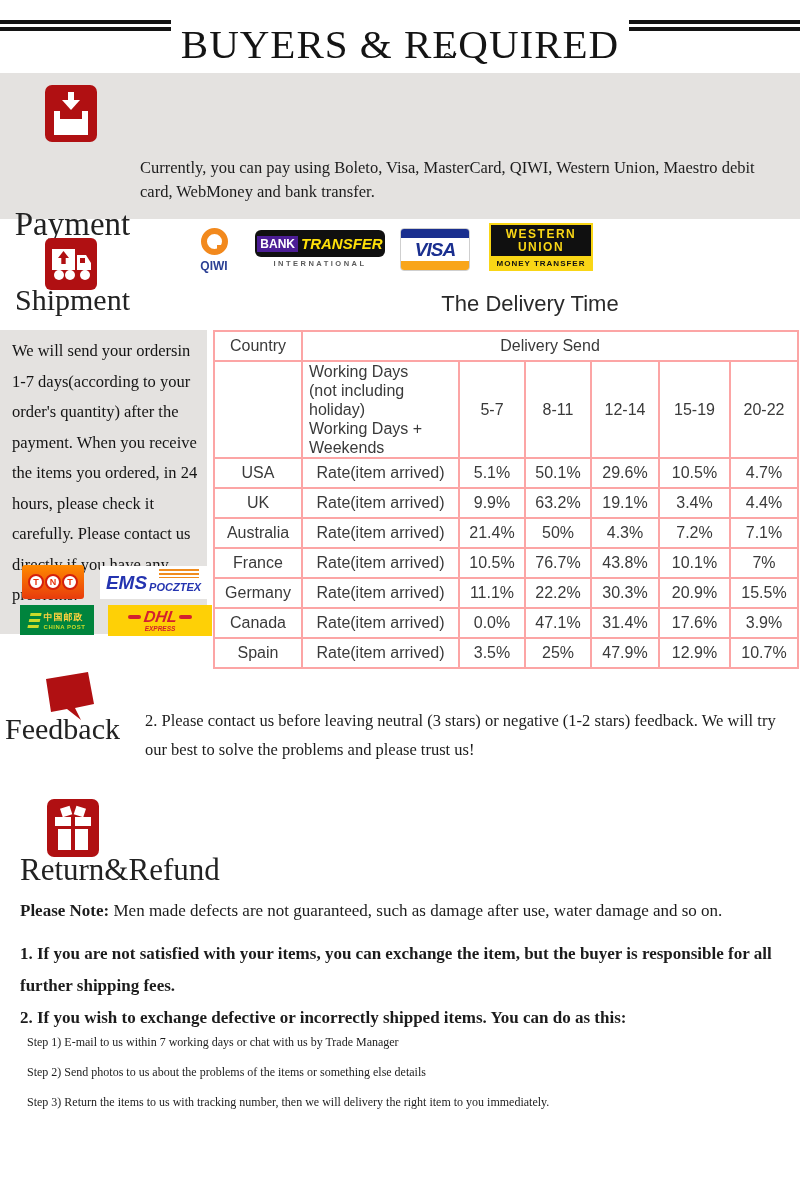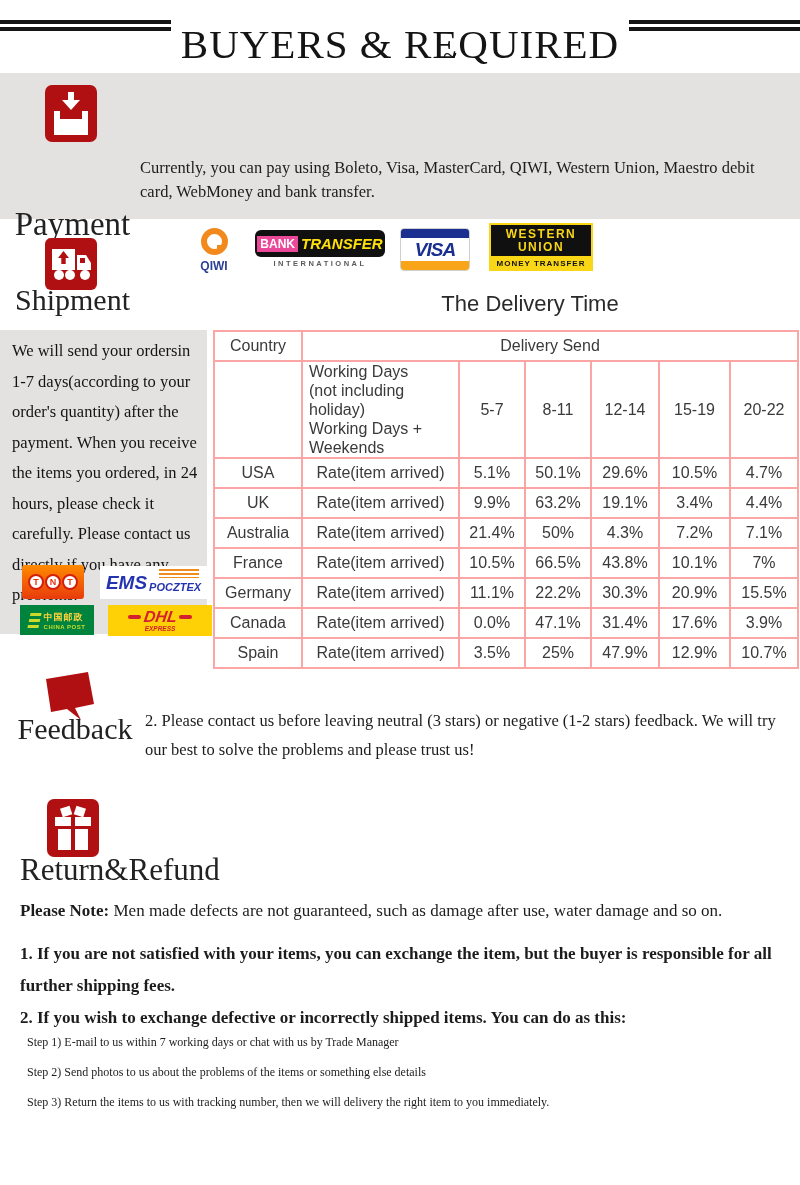--- a/index.html
+++ b/index.html
@@ -22,21 +22,21 @@
   .payment-desc { position:absolute; left:140px; top:83px; width:648px; font-size:16.5px; line-height:24px; }
 
   .logo { position:absolute; }
   .logo-qiwi { left:186px; top:151px; width:56px; height:55px; background:#fff; text-align:center; }
   .qiwi-ring { position:relative; width:27px; height:27px; border:6px solid #f2891d; border-radius:50%; margin:4px auto 0; }
   .qiwi-tail { position:absolute; width:8px; height:8px; background:#f2891d; right:-3px; bottom:-4px; border-radius:0 0 8px 2px; }
   .qiwi-label { color:#2b3f94; font:800 12px "Liberation Sans", sans-serif; margin-top:4px; }
 
   .logo-bank { left:255px; top:157px; width:130px; }
   .bank-box { background:#101010; border-radius:6px; height:27px; display:flex; align-items:center; justify-content:center; gap:3px; }
-  .bank-w1 { background:#ec4899; color:#fff; font:800 12px "Liberation Sans", sans-serif; padding:1px 3px; }
+  .bank-w1 { background:#4c1d95; color:#fff; font:800 12px "Liberation Sans", sans-serif; padding:1px 3px; }
   .bank-w2 { color:#ffe10a; font-style:italic; font-weight:800; font-size:15px; font-family:"Liberation Sans", sans-serif; }
   .bank-sub { text-align:center; color:#5a5a5a; font:700 7.5px "Liberation Sans", sans-serif; letter-spacing:2.5px; margin-top:2px; }
 
   .logo-visa { left:400px; top:155px; width:70px; height:43px; background:#fff; border:1px solid #cfcfcf; border-radius:4px; overflow:hidden; display:flex; flex-direction:column; }
   .visa-top { height:9px; background:#1a2f8f; }
   .visa-mid { flex:1; display:flex; align-items:center; justify-content:center; color:#1a2f8f;
               font-family:"Liberation Sans", sans-serif; font-style:italic; font-weight:900; font-size:19px; letter-spacing:-1px; }
   .visa-bot { height:9px; background:#f9a51a; }
 
   .logo-wu { left:489px; top:150px; width:104px; background:#f9d616; padding:2px; }
@@ -84,21 +84,21 @@
   .dtable { position:absolute; left:213px; top:330px; border-collapse:collapse;
             font-family:"Liberation Sans", sans-serif; color:#3a3a3a; background:#fff; }
   .dtable td, .dtable th { border:2px solid #fca5a5; text-align:center; font-weight:normal; font-size:16px; }
   .dtable .r-head { height:30px; }
   .dtable .r-sub  { height:62px; }
   .dtable .r-data { height:30px; }
   .wd-cell { text-align:left !important; padding-left:6px; font-size:13.5px; line-height:19px; }
 
   
   .fb-icon { left:42px; top:670px; }
-  .fb-label { left:5px; top:712px; width:140px; text-align:center; font-size:30px; }
+  .fb-label { left:5px; top:712px; width:140px; text-align:left; font-size:30px; }
   .fb-p1 { position:absolute; left:145px; top:670px; width:650px; font-size:16.5px; white-space:nowrap; }
   .fb-p2 { position:absolute; left:145px; top:706px; width:652px; font-size:16.5px; line-height:29px; }
 
   
   .rr-icon { left:47px; top:799px; }
   .rr-label { left:20px; top:852px; font-size:31px; }
   .rr-note { position:absolute; left:20px; top:901px; width:770px; font-size:17px; }
   .rr-p1 { position:absolute; left:20px; top:938px; width:762px; font-size:17px; font-weight:bold; line-height:32px; }
   .rr-p2 { position:absolute; left:20px; top:1008px; width:770px; font-size:17px; font-weight:bold; }
   .rr-steps { position:absolute; left:20px; top:1027px; width:722px; font-size:12px; }
@@ -254,21 +254,21 @@
       <td>21.4%</td>
       <td>50%</td>
       <td>4.3%</td>
       <td>7.2%</td>
       <td>7.1%</td>
     </tr>
     <tr class="r-data">
       <td>France</td>
       <td>Rate(item arrived)</td>
       <td>10.5%</td>
-      <td>66.5%</td>
+      <td>76.7%</td>
       <td>43.8%</td>
       <td>10.1%</td>
       <td>7%</td>
     </tr>
     <tr class="r-data">
       <td>Germany</td>
       <td>Rate(item arrived)</td>
       <td>11.1%</td>
       <td>22.2%</td>
       <td>30.3%</td>

